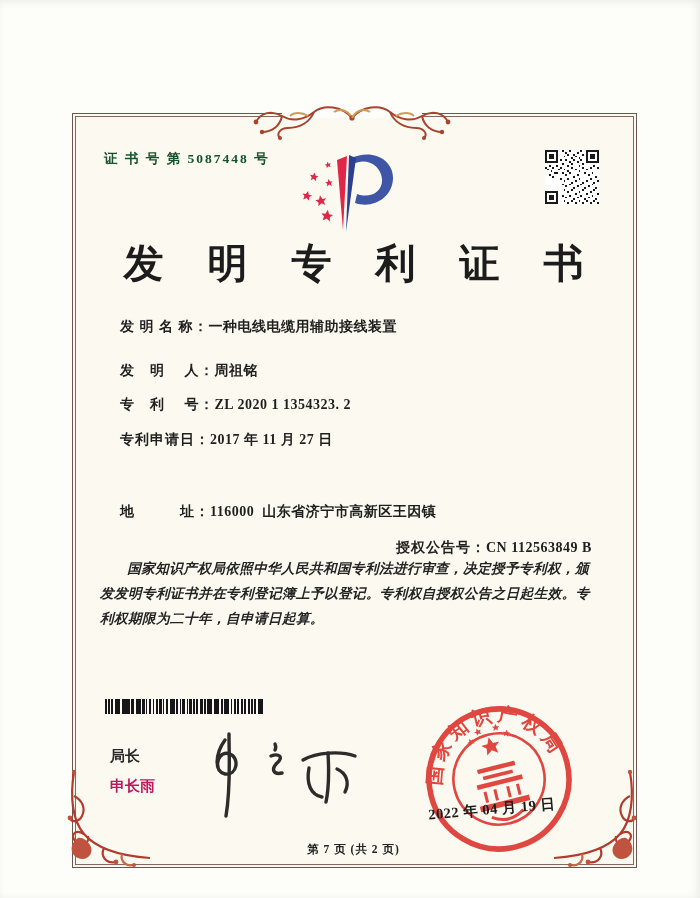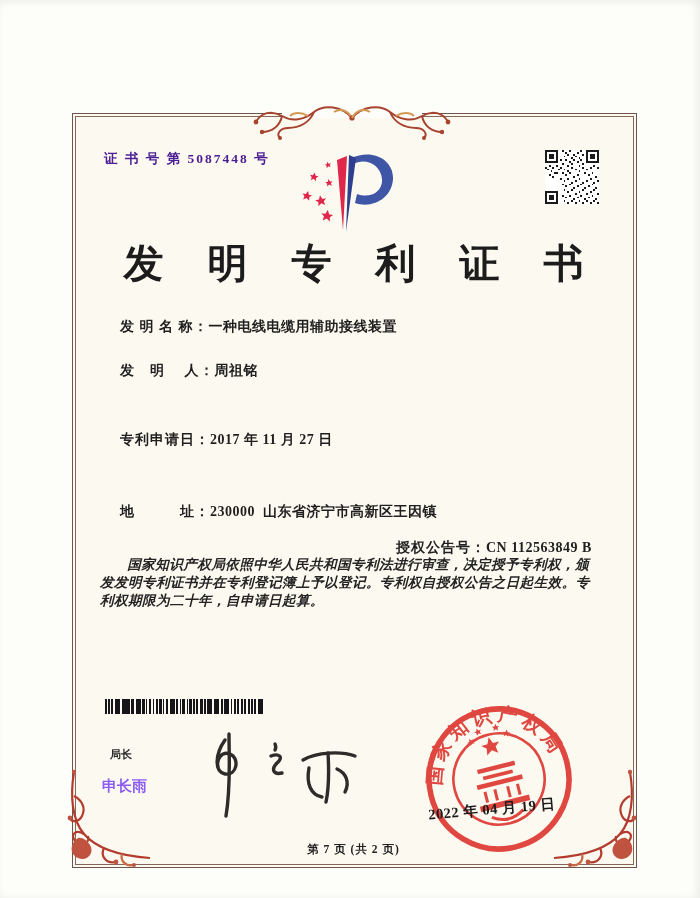--- a/index.html
+++ b/index.html
@@ -7,43 +7,43 @@
   .sheet{position:relative;width:700px;height:898px;background:#fdfdfa;overflow:hidden;
          box-shadow:inset -4px 0 8px rgba(0,0,0,.05), inset 0 4px 6px rgba(0,0,0,.03);}
   .frame{position:absolute;left:72px;top:113px;width:563px;height:753px;
          border:1.5px solid #6e564e;background:#fcfaf0;z-index:1;}
   .frame-inner{position:absolute;left:2px;top:2px;right:2px;bottom:2px;border:1px solid #86675c;}
   .ornament-top{position:absolute;left:252px;top:88px;width:200px;height:56px;z-index:3;}
   .ornament-corner{position:absolute;width:100px;height:106px;z-index:3;}
   .oc-left{left:62px;top:766px;}
   .oc-right{left:542px;top:766px;transform:scaleX(-1);}
   .cert-no{position:absolute;left:104px;top:150px;font-size:13.5px;font-weight:700;
-           letter-spacing:2px;color:#4c1d95;white-space:pre;z-index:2;}
+           letter-spacing:2px;color:#14532d;white-space:pre;z-index:2;}
   .qr{position:absolute;left:545px;top:150px;width:54px;height:54px;z-index:2;}
   .logo{position:absolute;left:293px;top:150px;width:118px;height:90px;z-index:2;}
   .title{position:absolute;left:72px;top:236px;width:563px;text-align:center;font-size:40px;
          font-weight:700;color:#1c1c1c;letter-spacing:17px;text-indent:17px;z-index:2;}
   .field{position:absolute;left:106px;z-index:2;font-size:14px;color:#1f1f1f;white-space:pre;}
   .flabel{font-weight:700;letter-spacing:1px;}
   .fvalue{font-weight:600;letter-spacing:.5px;}
   .f0{top:302px;} .f1{top:346px;} .f2{top:380px;} .f3{top:415px;} .f4{top:450px;} .f5{top:487px;}
   .grant-date{top:523px;}
   .grant-no{position:absolute;left:382px;top:523px;z-index:2;font-size:14px;color:#1f1f1f;white-space:pre;}
   .paras{position:absolute;left:100px;top:556px;width:502px;z-index:2;
-         font-size:13.6px;line-height:18px;color:#242424;font-style:italic;font-weight:600;}
+         font-size:13.6px;line-height:25px;color:#242424;font-style:italic;font-weight:600;}
   .paras p{margin:0;text-indent:2em;letter-spacing:.4px;}
   .barcode{position:absolute;left:105px;top:699px;width:158px;height:15px;z-index:2;
     background:
       repeating-linear-gradient(90deg,#16161a 0 1.6px,rgba(0,0,0,0) 1.6px 3.4px),
       repeating-linear-gradient(90deg,#16161a 0 1px,rgba(0,0,0,0) 1px 6.5px),
       repeating-linear-gradient(90deg,#16161a 0 2.2px,rgba(0,0,0,0) 2.2px 11px);}
   .sig-title{position:absolute;left:110px;top:747px;font-family:"Liberation Sans","DejaVu Sans",sans-serif;
-             font-weight:700;font-size:11px;color:#2a2a2a;z-index:2;}
-  .sig-name{position:absolute;left:102px;top:777px;font-family:"Liberation Sans","DejaVu Sans",sans-serif;
-            font-weight:700;font-size:15px;color:#8b5cf6;z-index:2;}
+             font-weight:700;font-size:15px;color:#2a2a2a;z-index:2;}
+  .sig-name{position:absolute;left:110px;top:777px;font-family:"Liberation Sans","DejaVu Sans",sans-serif;
+            font-weight:700;font-size:15px;color:#be185d;z-index:2;}
   .sig-hand{position:absolute;left:185px;top:728px;width:185px;height:92px;z-index:2;}
   .seal{position:absolute;left:423px;top:703px;width:152px;height:152px;z-index:4;
         transform:rotate(-14deg);opacity:.92;}
   .seal-date{position:absolute;left:428px;top:799px;width:150px;z-index:5;font-size:14.5px;
              font-weight:700;color:#1c1c1c;white-space:pre;transform:rotate(-5deg);letter-spacing:.5px;}
   .footer{position:absolute;left:72px;top:842px;width:563px;text-align:center;font-size:11.5px;
           font-weight:700;color:#222;z-index:2;letter-spacing:1px;}
 </style>
 </head>
 <body>
@@ -151,25 +151,28 @@
   </svg>
 
   <div class="title">发 明 专 利 证 书</div>
 
   <div class="field f1">
     <span class="flabel">发　明　 人：</span><span class="fvalue">周祖铭</span>
   </div>
   <div class="field f0">
     <span class="flabel">发 明 名 称：</span><span class="fvalue">一种电线电缆用辅助接线装置</span>
   </div>
+  <div class="field f2">
+    <span class="flabel">专　利　 号：</span><span class="fvalue">ZL 2020 1 1354323. 2</span>
+  </div>
   <div class="field f3">
     <span class="flabel">专利申请日：</span><span class="fvalue">2017 年 11 月 27 日</span>
   </div>
   <div class="field f5">
-    <span class="flabel">地　　　址：</span><span class="fvalue">230000  山东省济宁市高新区王因镇</span>
+    <span class="flabel">地　　　址：</span><span class="fvalue">116000  山东省济宁市高新区王因镇</span>
   </div>
 
   <div class="grant-no">
     <span class="flabel">授权公告号：</span><span class="fvalue">CN 112563849 B</span>
   </div>
 
   <div class="paras">
     <p>国家知识产权局依照中华人民共和国专利法进行审查，决定授予专利权，颁发发明专利证书并在专利登记簿上予以登记。专利权自授权公告之日起生效。专利权期限为二十年，自申请日起算。</p>
   </div>
 

